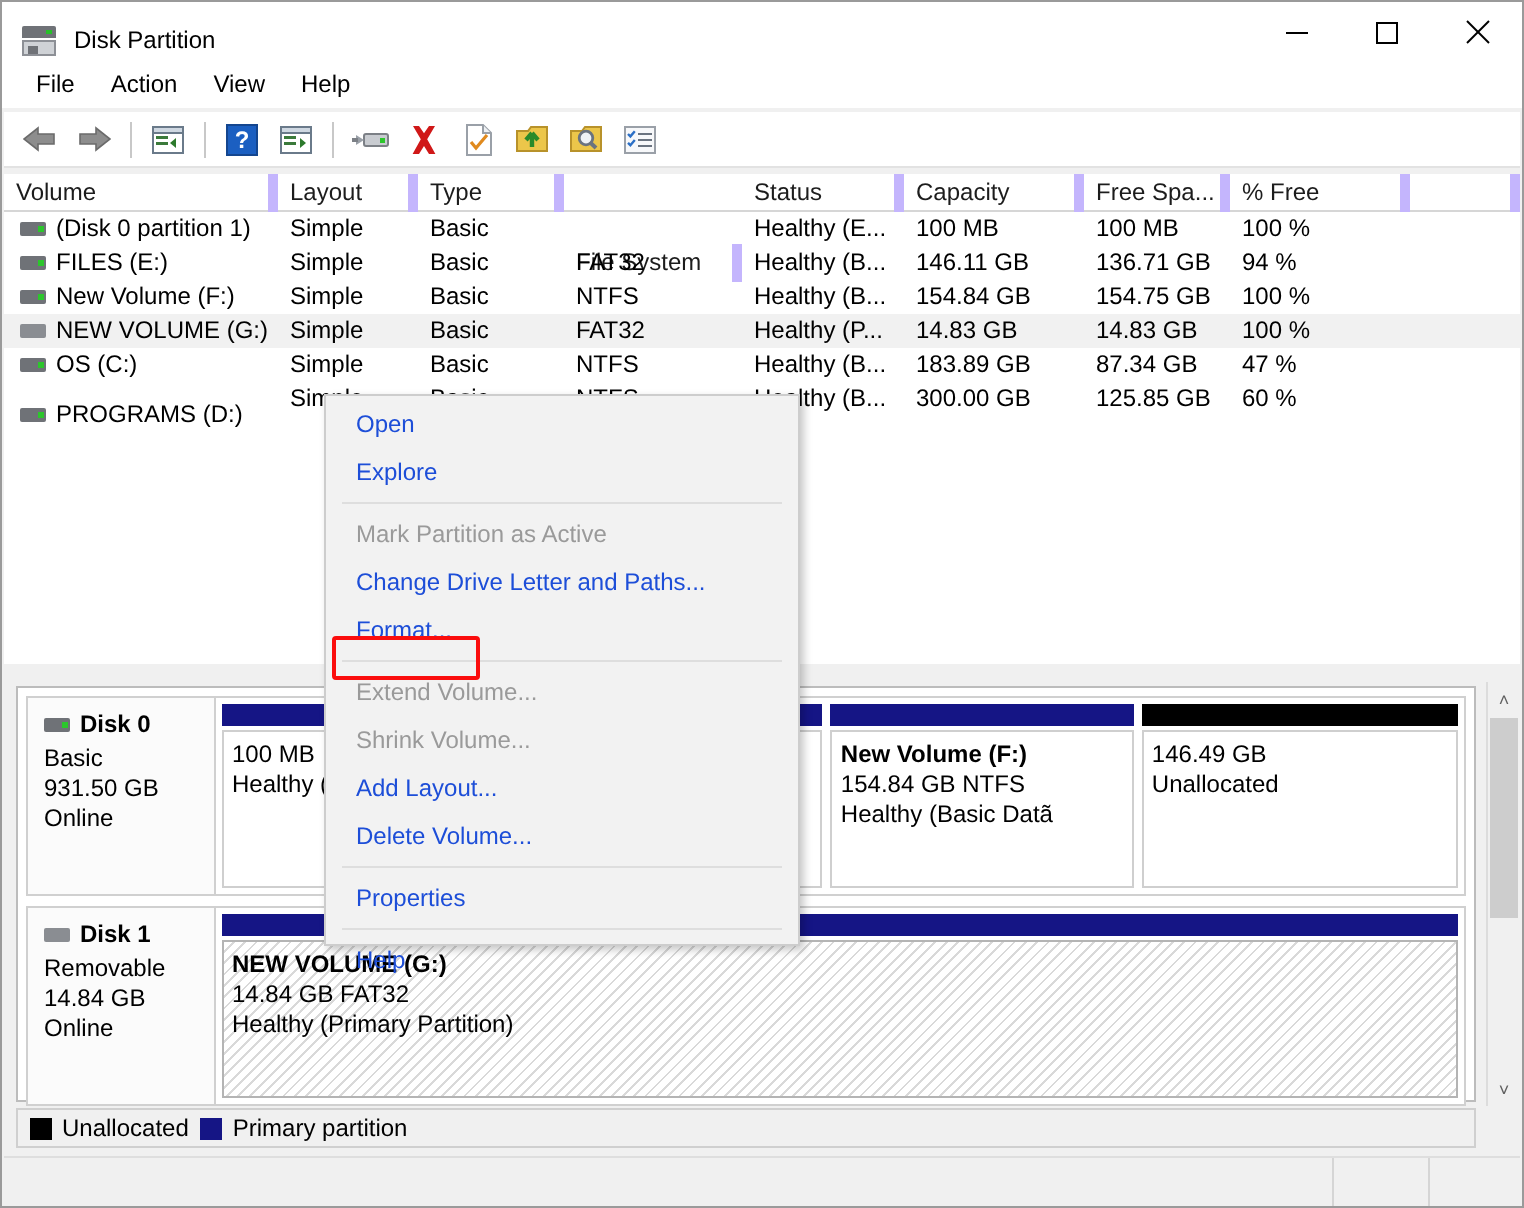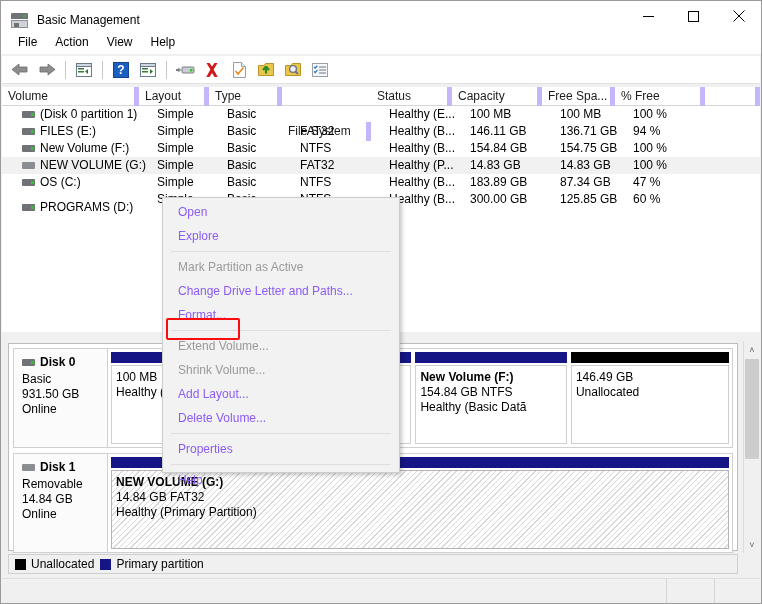--- a/index.html
+++ b/index.html
@@ -94,21 +94,21 @@
   }
   .lheader .hc {
     border-right: 5px solid #c4b5fd;
     padding: 2px 0 0 6px;
     font-size: 12px; color: #1c1c1c;
     overflow: hidden; white-space: nowrap;
     height: 19px;
   }
   .rows { position: relative; }
   .row {
-    display: flex; height: 17px; align-items: center; padding-left: 12px;
+    display: flex; height: 17px; align-items: center;
   }
   .row.selected { background: #f1f1f1; }
   .cell {
     padding-left: 6px; font-size: 12px; white-space: nowrap;
     overflow: hidden; height: 17px; line-height: 17px;
   }
   .cell.vol { display: flex; align-items: center; padding-left: 8px; }
   .dicon {
     width: 13px; height: 7px; margin-right: 5px; position: relative;
     background: #6f7277; border-radius: 1px; flex: none;
@@ -219,21 +219,21 @@
     position: absolute; left: 161px; top: 196px;
     width: 238px; height: 276px;
     background: #f2f2f2;
     border: 1px solid #cdcdcd;
     box-shadow: 2px 2px 4px rgba(0,0,0,0.22);
     padding: 2px 0;
     z-index: 50;
   }
   .ctxitem {
     height: 24px; line-height: 24px;
-    padding-left: 15px; font-size: 12px; color: #8b5cf6;
+    padding-left: 15px; font-size: 12px; color: #1d4ed8;
     white-space: nowrap;
   }
   .ctxitem.disabled { color: #9a9a9a; }
   .ctxsep { height: 1px; background: #dedede; margin: 3px 8px 3px 8px; }
   .hl-box {
     position: absolute; left: 165px; top: 317px;
     width: 74px; height: 22px;
     border: 2px solid #fb0d0d;
     border-radius: 2px;
     z-index: 60;
@@ -245,21 +245,21 @@
 
 <div id="app">
 
   <div class="titlebar">
     <div class="title-icon">
       <div class="top"></div>
         <div class="led"></div>
         <div class="bot"></div>
         <div class="slot"></div>
     </div>
-    <div class="title-text">Basic Management</div>
+    <div class="title-text">Disk Partition</div>
     <div class="win-controls">
       <div class="win-btn">
         <svg width="11" height="11" viewBox="0 0 11 11">
             <line x1="0" y1="5.5" x2="11" y2="5.5" stroke="#000" stroke-width="1"></line>
           </svg>
       </div>
       <div class="win-btn">
         <svg width="11" height="11" viewBox="0 0 11 11">
             <rect x="0.5" y="0.5" width="10" height="10" fill="none" stroke="#000" stroke-width="1"></rect>
           </svg>

